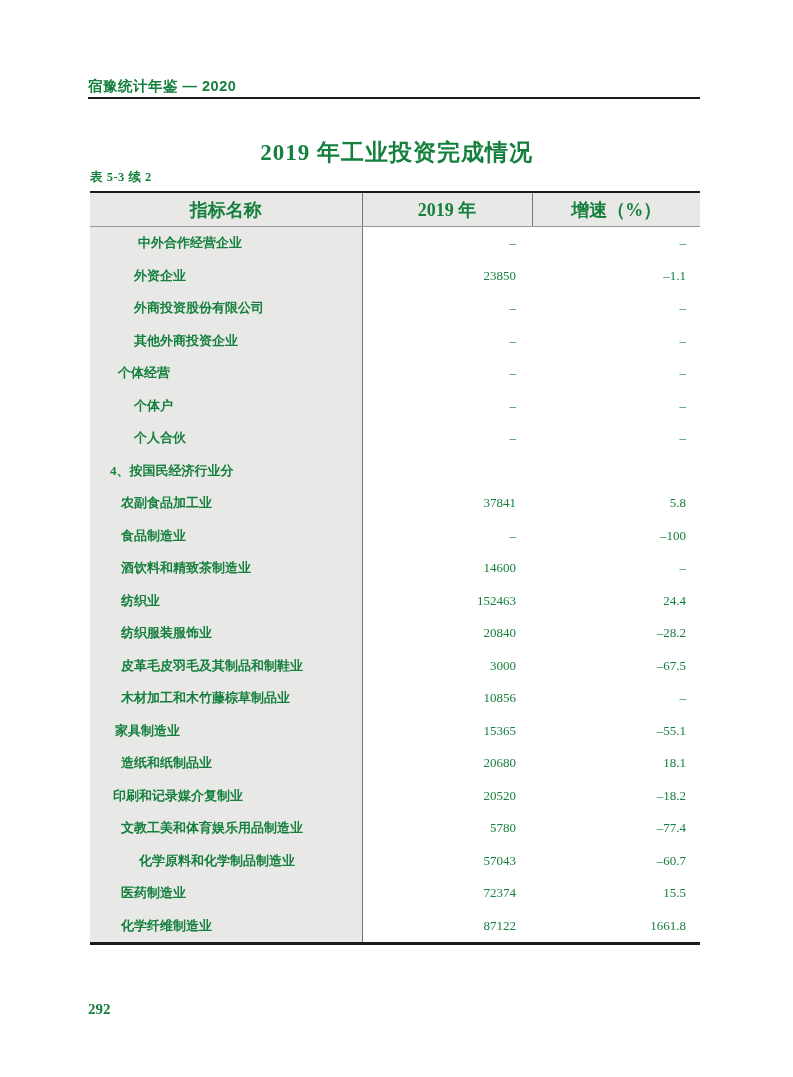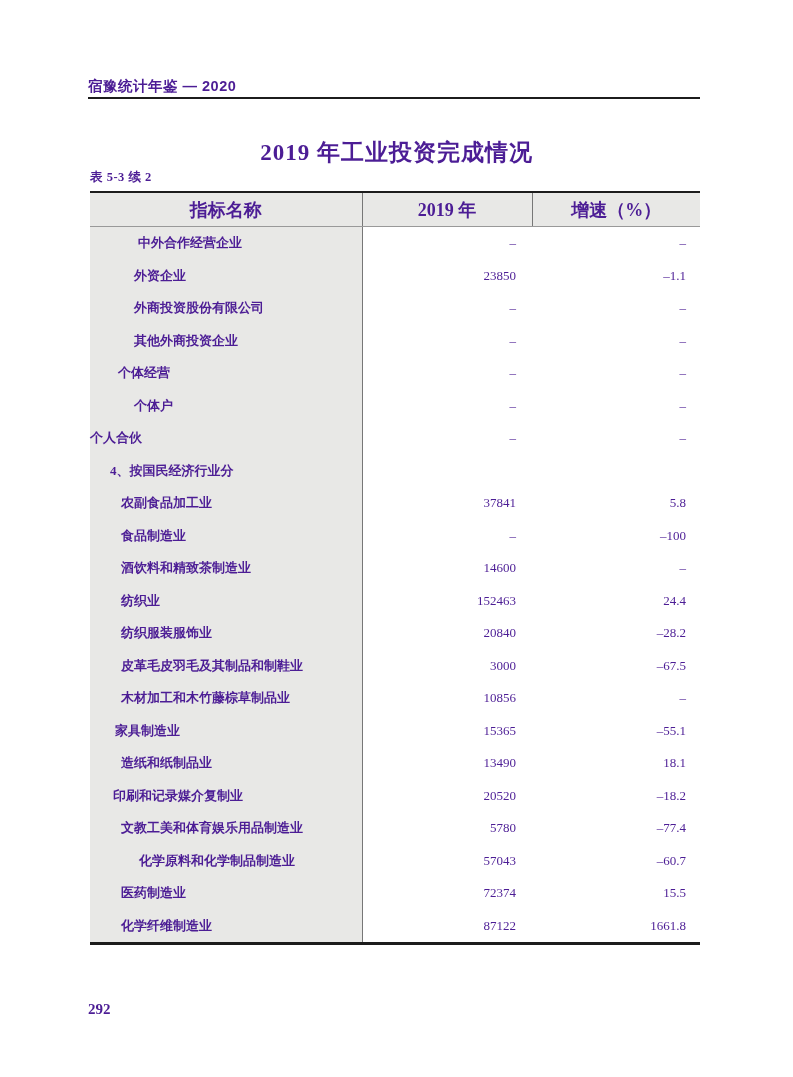--- a/index.html
+++ b/index.html
@@ -2,21 +2,21 @@
 <html><head>
 <meta charset="utf-8">
 <style>
   html, body { margin: 0; padding: 0; background: #ffffff; }
   .page {
     position: relative;
     width: 793px;
     height: 1077px;
     background: #ffffff;
     font-family: "Liberation Serif", "DejaVu Serif", serif;
-    color: #4c1d95;
+    color: #15803d;
     overflow: hidden;
   }
   .doc-header {
     position: absolute;
     left: 88px;
     top: 77px;
     font-family: "Liberation Sans", "DejaVu Sans", sans-serif;
     font-weight: bold;
     font-size: 14.5px;
     letter-spacing: 0.5px;
@@ -151,21 +151,21 @@
     <td class="c3">–</td>
   </tr>
 
   <tr>
     <td class="c1" style="padding-left: 44px;">个体户</td>
     <td class="c2">–</td>
     <td class="c3">–</td>
   </tr>
 
   <tr>
-    <td class="c1" style="">个人合伙</td>
+    <td class="c1" style="padding-left: 44px;">个人合伙</td>
     <td class="c2">–</td>
     <td class="c3">–</td>
   </tr>
 
   <tr>
     <td class="c1" style="padding-left: 20px;">4、按国民经济行业分</td>
     <td class="c2"></td>
     <td class="c3"></td>
   </tr>
 
@@ -213,21 +213,21 @@
   </tr>
 
   <tr>
     <td class="c1" style="padding-left: 25px;">家具制造业</td>
     <td class="c2">15365</td>
     <td class="c3">–55.1</td>
   </tr>
 
   <tr>
     <td class="c1" style="padding-left: 31px;">造纸和纸制品业</td>
-    <td class="c2">13490</td>
+    <td class="c2">20680</td>
     <td class="c3">18.1</td>
   </tr>
 
   <tr>
     <td class="c1" style="padding-left: 23px;">印刷和记录媒介复制业</td>
     <td class="c2">20520</td>
     <td class="c3">–18.2</td>
   </tr>
 
   <tr>

